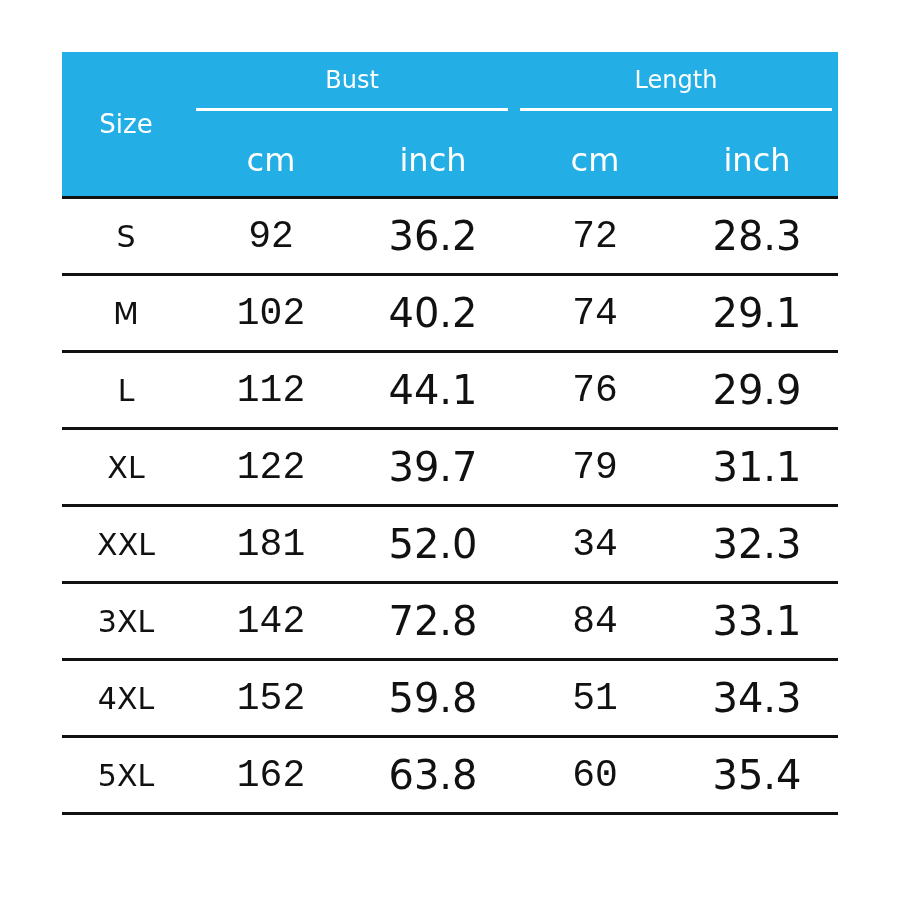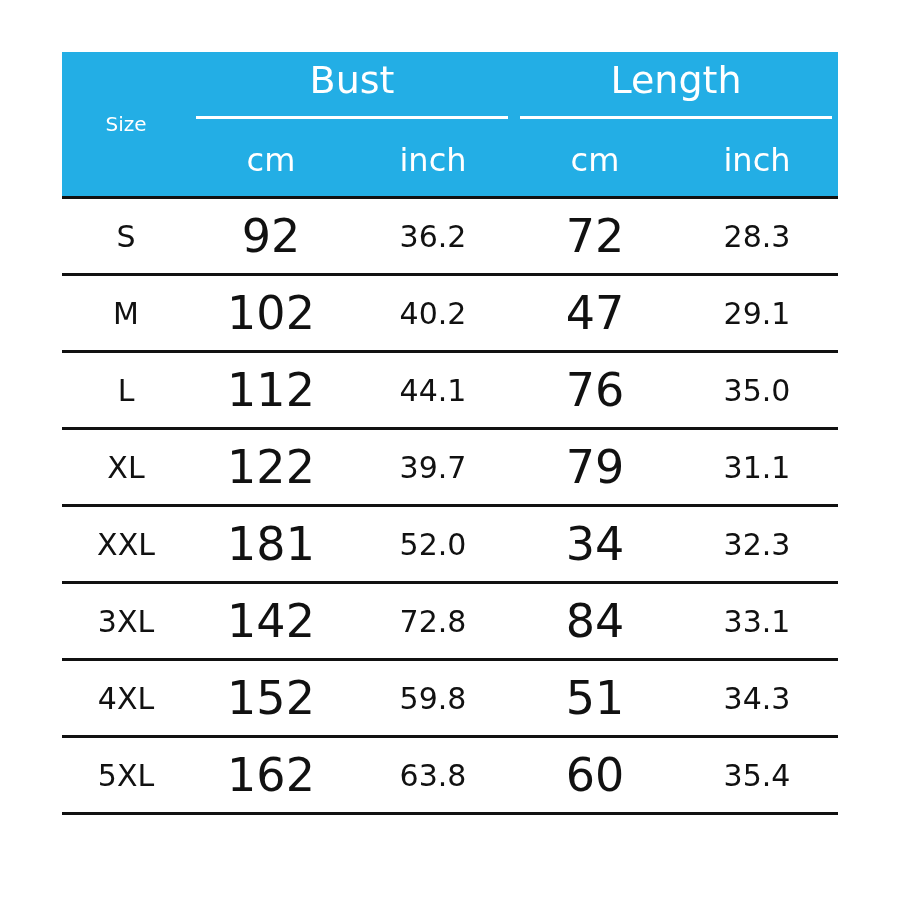--- a/index.html
+++ b/index.html
@@ -37,25 +37,25 @@
 
   
   .hdr-cell {
     background: #23AEE5;
     color: #ffffff;
     text-align: center;
     vertical-align: middle;
     font-weight: normal;
   }
   .hdr-size {
-    font-size: 20px;
+    font-size: 26px;
     height: 144px;
   }
   .hdr-group {
-    font-size: 38px;
+    font-size: 24px;
     height: 72px;
     vertical-align: middle;
     padding-bottom: 6px;
   }
   .hdr-group-inner {
     display: block;
     border-bottom: 3px solid #ffffff;
     padding-bottom: 14px;
     margin: 0 6px;
   }
@@ -74,24 +74,25 @@
     border-bottom: 3px solid #111111;
     background: #ffffff;
   }
   tbody tr:first-child td {
     border-top: 3px solid #111111;
   }
   td.c-size {
     font-size: 30px;
   }
   td.c-cm {
-    font-size: 46px;
+    font-size: 38px;
+    font-family: Liberation Mono, monospace;
   }
   td.c-inch {
-    font-size: 30px;
+    font-size: 40px;
   }
 </style>
 </head>
 <body>
 
 <div id="page">
   <div id="size-table-wrap">
     <table class="size-table">
       <thead>
         <tr>
@@ -115,29 +116,29 @@
           <td class="c-size">S</td>
           <td class="c-cm">92</td>
           <td class="c-inch">36.2</td>
           <td class="c-cm">72</td>
           <td class="c-inch">28.3</td>
         </tr>
         <tr>
           <td class="c-size">M</td>
           <td class="c-cm">102</td>
           <td class="c-inch">40.2</td>
-          <td class="c-cm">47</td>
+          <td class="c-cm">74</td>
           <td class="c-inch">29.1</td>
         </tr>
         <tr>
           <td class="c-size">L</td>
           <td class="c-cm">112</td>
           <td class="c-inch">44.1</td>
           <td class="c-cm">76</td>
-          <td class="c-inch">35.0</td>
+          <td class="c-inch">29.9</td>
         </tr>
         <tr>
           <td class="c-size">XL</td>
           <td class="c-cm">122</td>
           <td class="c-inch">39.7</td>
           <td class="c-cm">79</td>
           <td class="c-inch">31.1</td>
         </tr>
         <tr>
           <td class="c-size">XXL</td>

